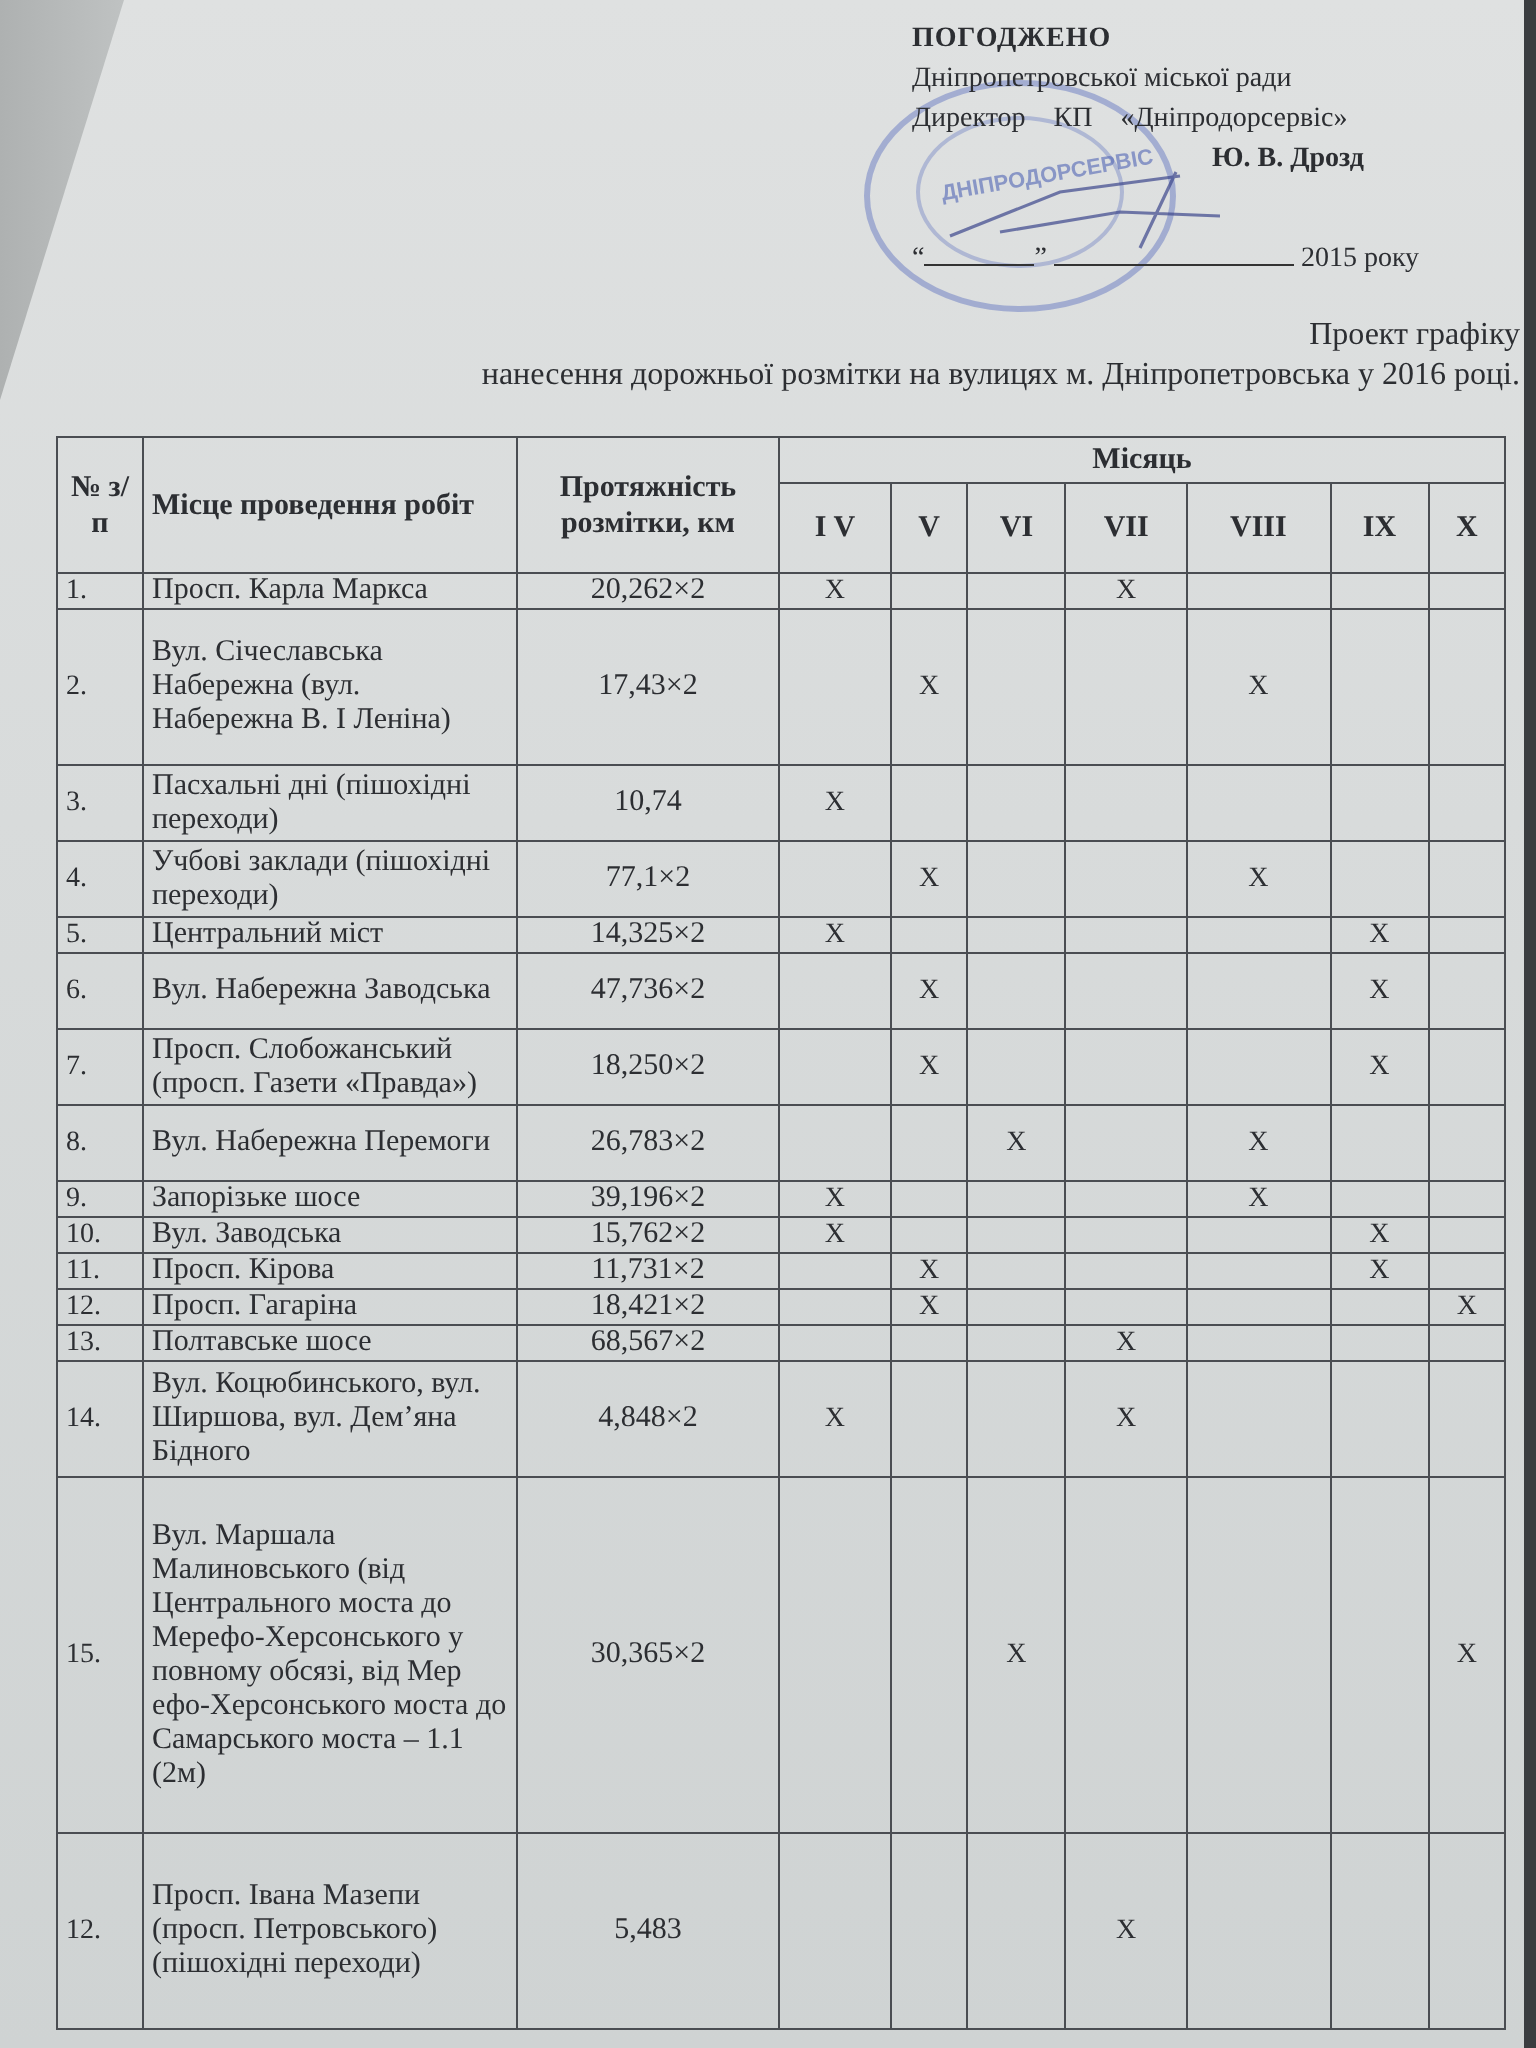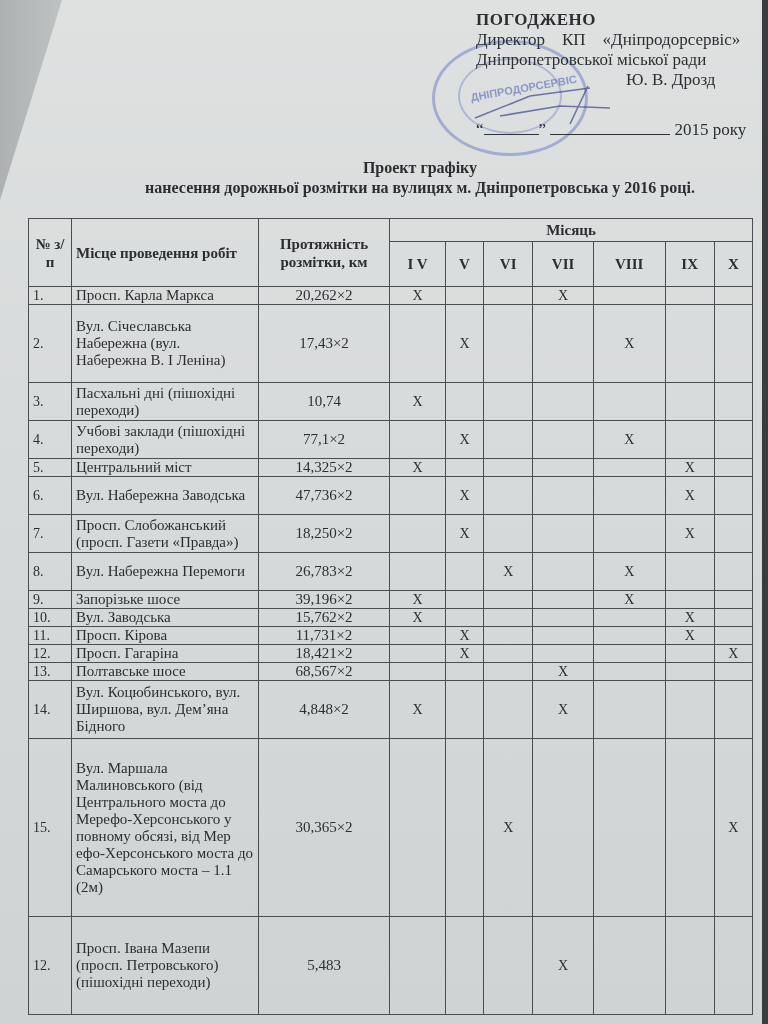--- a/index.html
+++ b/index.html
@@ -17,48 +17,48 @@
   .page {
     position: absolute; left: 0; top: 0; width: 768px; height: 1024px;
     background: linear-gradient(180deg, #dfe1e1 0%, #d8dbdb 40%, #cfd3d3 100%);
     clip-path: polygon(62px 0, 768px 0, 768px 1024px, 0 1024px, 0 200px);
   }
   .right-edge {
     position: absolute; right: 0; top: 0; width: 6px; height: 1024px;
     background: #3a3d40;
   }
   .approval {
-    position: absolute; left: 476px; top: 10px; width: 290px;
-    font-size: 17px; line-height: 20px;
+    position: absolute; left: 456px; top: 10px; width: 290px;
+    font-size: 14px; line-height: 20px;
   }
   .approval .title { font-weight: bold; letter-spacing: 0.5px; }
   .approval .row { white-space: nowrap; }
-  .approval .sign { padding-left: 150px; font-weight: normal; }
+  .approval .sign { padding-left: 150px; font-weight: bold; }
   .approval .date { margin-top: 30px; white-space: nowrap; }
   .approval .date .blank { display: inline-block; border-bottom: 1px solid #333; width: 55px; }
   .approval .date .blank2 { display: inline-block; border-bottom: 1px solid #333; width: 120px; }
   .stamp {
     position: absolute; left: 432px; top: 40px; width: 150px; height: 110px;
     border: 3px solid rgba(90,110,190,0.45); border-radius: 50%;
     pointer-events: none;
   }
   .stamp-inner {
     position: absolute; left: 458px; top: 58px; width: 100px; height: 72px;
     border: 2px solid rgba(90,110,190,0.35); border-radius: 50%;
   }
   .stamp-text {
     position: absolute; left: 470px; top: 82px; font-size: 11px; color: rgba(80,100,180,0.6);
     transform: rotate(-10deg); font-family: "Liberation Sans", sans-serif; font-weight: bold;
   }
   .signature {
     position: absolute; left: 470px; top: 78px; width: 150px; height: 50px;
   }
   .doc-title {
-    position: absolute; left: 80px; top: 158px; width: 680px; text-align: center;
-    font-size: 16px; line-height: 20px; font-weight: bold;
+    position: absolute; left: 80px; top: 158px; width: 680px; text-align: right;
+    font-size: 16px; line-height: 20px;
   }
   table.schedule {
     position: absolute; left: 28px; top: 218px; width: 725px;
     border-collapse: collapse; font-size: 15px;
   }
   table.schedule td, table.schedule th {
     border: 1px solid #4a4d52; padding: 0 4px; vertical-align: middle;
   }
   table.schedule th { font-weight: bold; text-align: center; line-height: 18px; }
   .c-num { width: 34px; text-align: left; }
@@ -79,22 +79,22 @@
 
 <div class="stamp"></div>
 <div class="stamp-inner"></div>
 <div class="stamp-text">ДНІПРОДОРСЕРВІС</div>
 <svg class="signature" viewBox="0 0 150 50">
   <path d="M5 40 L60 18 L120 10 M30 38 L90 28 L140 30 M100 46 L118 8" stroke="rgba(60,70,140,0.7)" stroke-width="1.6" fill="none"></path>
 </svg>
 
 <div class="approval">
   <div class="title">ПОГОДЖЕНО</div>
+  <div class="row">Дніпропетровської міської ради</div>
   <div class="row" style="white-space:pre">Директор    КП    «Дніпродорсервіс»</div>
-  <div class="row">Дніпропетровської міської ради</div>
   <div class="sign">Ю. В. Дрозд</div>
   <div class="date">
     <span>“</span><span class="blank"></span><span>”</span>
     <span class="blank2"></span>
     <span>2015 року</span>
   </div>
 </div>
 
 <div class="doc-title">
   <div>Проект графіку</div>

